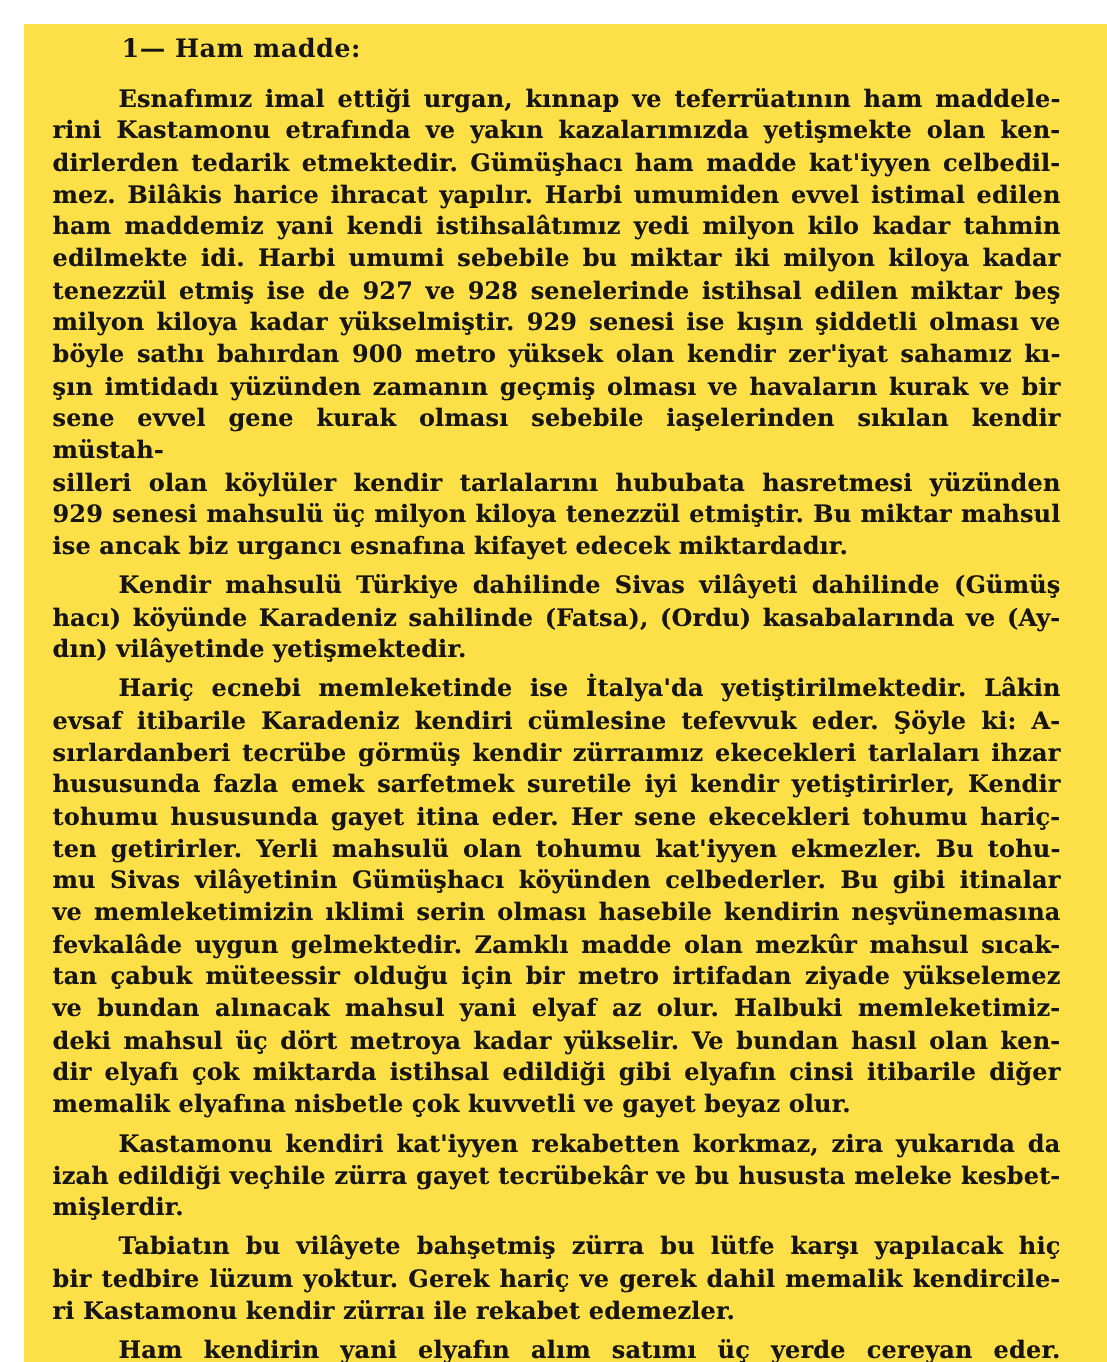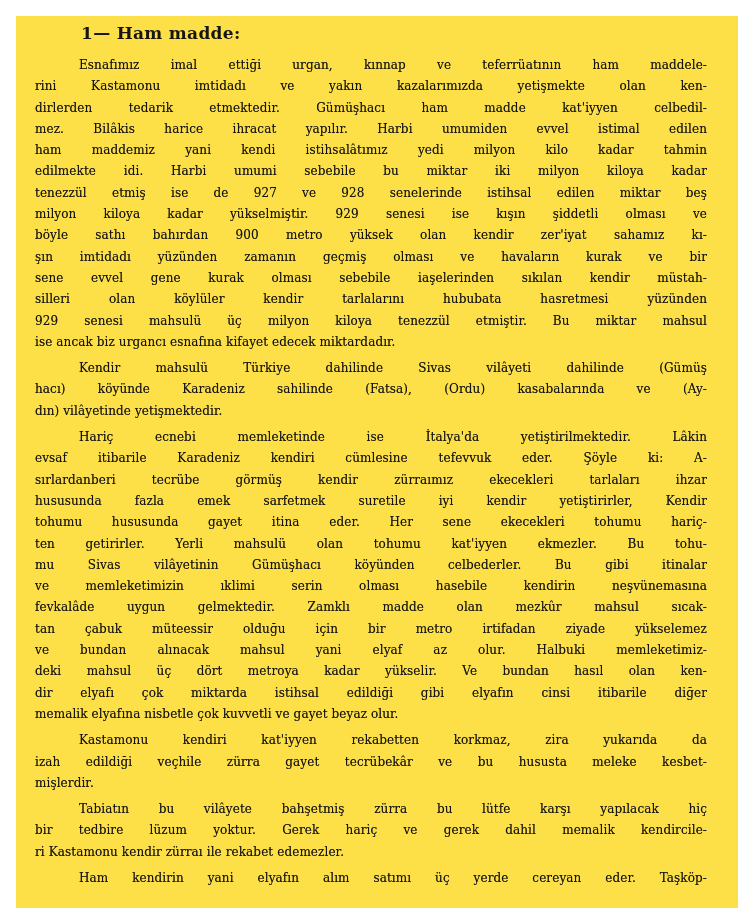--- a/index.html
+++ b/index.html
@@ -28,22 +28,22 @@
     font-weight: bold;
     letter-spacing: 0.3px;
     margin: 0 0 11px 46px;
     line-height: 22px;
   }
   .para {
     margin: 0 0 5px 0;
   }
   .para:last-child { margin-bottom: 0; }
   .line {
-    font-size: 12px;
-    font-weight: 400;
+    font-size: 16px;
+    font-weight: 700;
     line-height: 21.3px;
     letter-spacing: 0.1px;
     text-align: justify;
     text-align-last: justify;
     white-space: normal;
     
     text-shadow: 0 0 0.4px rgba(20,20,20,0.55);
   }
   .line.first { padding-left: 44px; }
   .line.last  { text-align-last: left; }
@@ -70,21 +70,21 @@
 </style>
 </head>
 <body>
 
 <div class="page">
   <div class="text-block">
     <div class="heading">1— Ham madde:</div>
     <div>
         <div class="para">
           <div class="line first">Esnafımız imal ettiği urgan, kınnap ve teferrüatının ham maddele-</div>
-          <div class="line">rini Kastamonu imtidadı ve yakın kazalarımızda yetişmekte olan ken-</div>
+          <div class="line">rini Kastamonu etrafında ve yakın kazalarımızda yetişmekte olan ken-</div>
           <div class="line">dirlerden tedarik etmektedir.  Gümüşhacı ham  madde kat'iyyen  celbedil-</div>
           <div class="line">mez. Bilâkis harice ihracat yapılır. Harbi umumiden evvel istimal edilen</div>
           <div class="line">ham maddemiz yani kendi istihsalâtımız yedi milyon kilo kadar tahmin</div>
           <div class="line">edilmekte idi. Harbi umumi sebebile bu miktar iki milyon kiloya kadar</div>
           <div class="line">tenezzül etmiş ise de 927 ve 928 senelerinde istihsal edilen  miktar  beş</div>
           <div class="line">milyon kiloya kadar yükselmiştir. 929 senesi  ise kışın şiddetli olması  ve</div>
           <div class="line">böyle sathı bahırdan 900 metro yüksek olan kendir zer'iyat sahamız kı-</div>
           <div class="line">şın imtidadı yüzünden zamanın geçmiş olması ve havaların kurak ve bir</div>
           <div class="line">sene evvel gene kurak olması sebebile iaşelerinden sıkılan kendir müstah-</div>
           <div class="line">silleri olan köylüler kendir tarlalarını hububata  hasretmesi  yüzünden</div>

